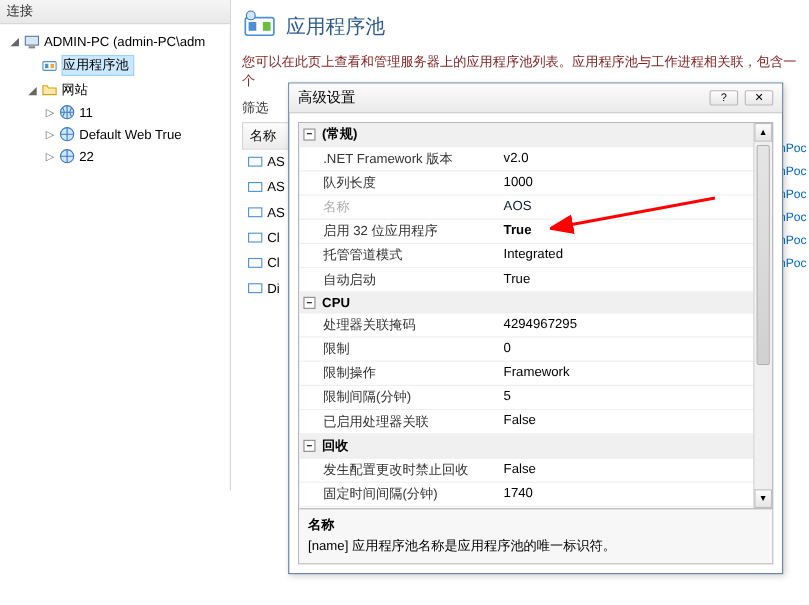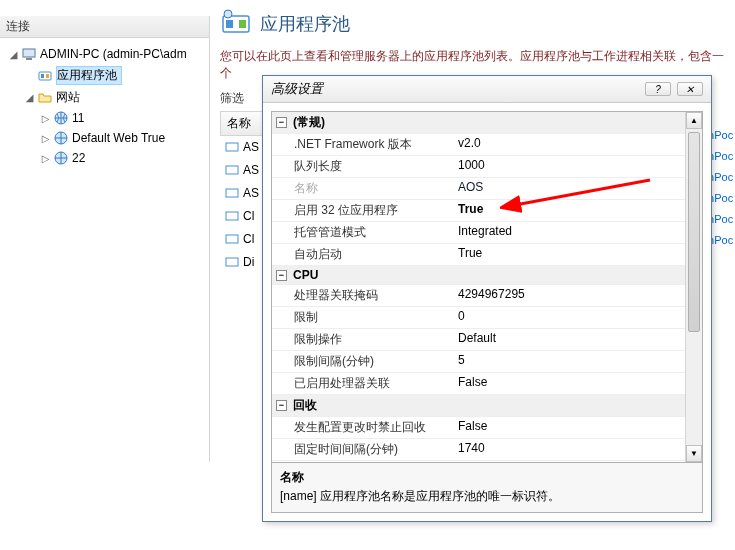--- a/index.html
+++ b/index.html
@@ -1,19 +1,19 @@
 <!DOCTYPE html>
 <html><head>
 <meta charset="utf-8">
 <style>
 * { box-sizing: border-box; margin: 0; padding: 0; font-family: "Microsoft YaHei", Tahoma, sans-serif; }
 body { background: #fff; font-size: 12px; overflow: hidden; width: 735px; height: 550px; position: relative; }
 
 
-.left-panel { position: absolute; left: 0; top: 16px; width: 210px; height: 446px; border-right: 1px solid #d4d4d4; background: #fff; }
+.left-panel { position: absolute; left: 0; top: 0; width: 210px; height: 446px; border-right: 1px solid #d4d4d4; background: #fff; }
 .left-header { background: linear-gradient(#f5f5f5, #e8e8e8); border-bottom: 1px solid #d4d4d4; padding: 2px 6px; font-size: 12px; color: #333; }
 .tree { padding: 6px 4px; font-size: 12px; color: #000; }
 .tree-node { display: flex; align-items: center; padding: 2px 0; white-space: nowrap; cursor: default; }
 .tree-indent-1 { padding-left: 4px; }
 .tree-indent-2 { padding-left: 20px; }
 .tree-indent-3 { padding-left: 36px; }
 .expander { width: 11px; height: 11px; display: inline-flex; align-items: center; justify-content: center; margin-right: 2px; font-size: 10px; color: #666; }
 .tree-icon { width: 16px; height: 16px; margin-right: 3px; display: inline-flex; align-items: center; justify-content: center; }
 .selected { background: #cce8ff; border: 1px solid #99d1ff; padding-right: 4px; }
 
@@ -22,21 +22,21 @@
 .title-row { display: flex; align-items: center; gap: 8px; margin-bottom: 8px; }
 .main-title { font-size: 18px; color: #2a5a8a; }
 .desc-text { font-size: 12px; color: #7f1d1d; margin-bottom: 8px; }
 .filter-row { font-size: 12px; color: #333; margin-bottom: 4px; }
 .col-header { background: linear-gradient(#fcfcfc, #ececec); border: 1px solid #d4d4d4; padding: 3px 6px; font-size: 12px; }
 .grid-row { display: flex; align-items: center; padding: 3px 4px; border-bottom: 1px solid transparent; text-align: right; }
 .grid-icon { width: 16px; height: 16px; margin-right: 3px; }
 
 
 .dialog { position: absolute; left: 262px; top: 75px; width: 450px; background: #fff; border: 1px solid #5a7aa0; box-shadow: 2px 2px 6px rgba(0,0,0,0.2); }
-.dialog-title { background: linear-gradient(#fcfcfc, #eaeaea); border-bottom: 1px solid #c8c8c8; padding: 4px 8px; display: flex; align-items: center; justify-content: space-between; font-size: 13px; font-style: italic; }
+.dialog-title { background: linear-gradient(#fcfcfc, #eaeaea); border-bottom: 1px solid #c8c8c8; padding: 4px 8px; display: flex; align-items: center; justify-content: space-between; font-size: 13px; }
 .dialog-btns { display: flex; gap: 6px; }
 .dialog-btn { width: 26px; height: 14px; border: 1px solid #b8b8b8; border-radius: 2px; background: linear-gradient(#fdfdfd, #e8e8e8); display: flex; align-items: center; justify-content: center; font-size: 10px; cursor: pointer; }
 .dialog-body { padding: 8px; }
 .prop-grid { border: 1px solid #b0b0b0; background: #fff; }
 .prop-scroll { height: 350px; overflow-y: auto; position: relative; }
 .prop-row { display: flex; border-bottom: 1px solid #eee; min-height: 18px; align-items: flex-start; }
 .prop-cat { font-weight: bold; background: #f0f0f0; padding: 2px 4px; display: flex; align-items: center; }
 .prop-cat .exp-box { width: 11px; height: 11px; border: 1px solid #888; background: #fff; display: inline-flex; align-items: center; justify-content: center; font-size: 9px; margin-right: 6px; line-height: 1; }
 .prop-label { width: 180px; padding: 2px 4px 2px 22px; color: #333; }
 .prop-label.disabled { color: #aaa; }
@@ -240,21 +240,21 @@
         <div class="prop-row">
             <div class="prop-label">处理器关联掩码</div>
             <div class="prop-value">4294967295</div>
           </div>
         <div class="prop-row">
             <div class="prop-label">限制</div>
             <div class="prop-value">0</div>
           </div>
         <div class="prop-row">
             <div class="prop-label">限制操作</div>
-            <div class="prop-value">Default</div>
+            <div class="prop-value">Framework</div>
           </div>
         <div class="prop-row">
             <div class="prop-label">限制间隔(分钟)</div>
             <div class="prop-value">5</div>
           </div>
         <div class="prop-row">
             <div class="prop-label">已启用处理器关联</div>
             <div class="prop-value">False</div>
           </div>
 

